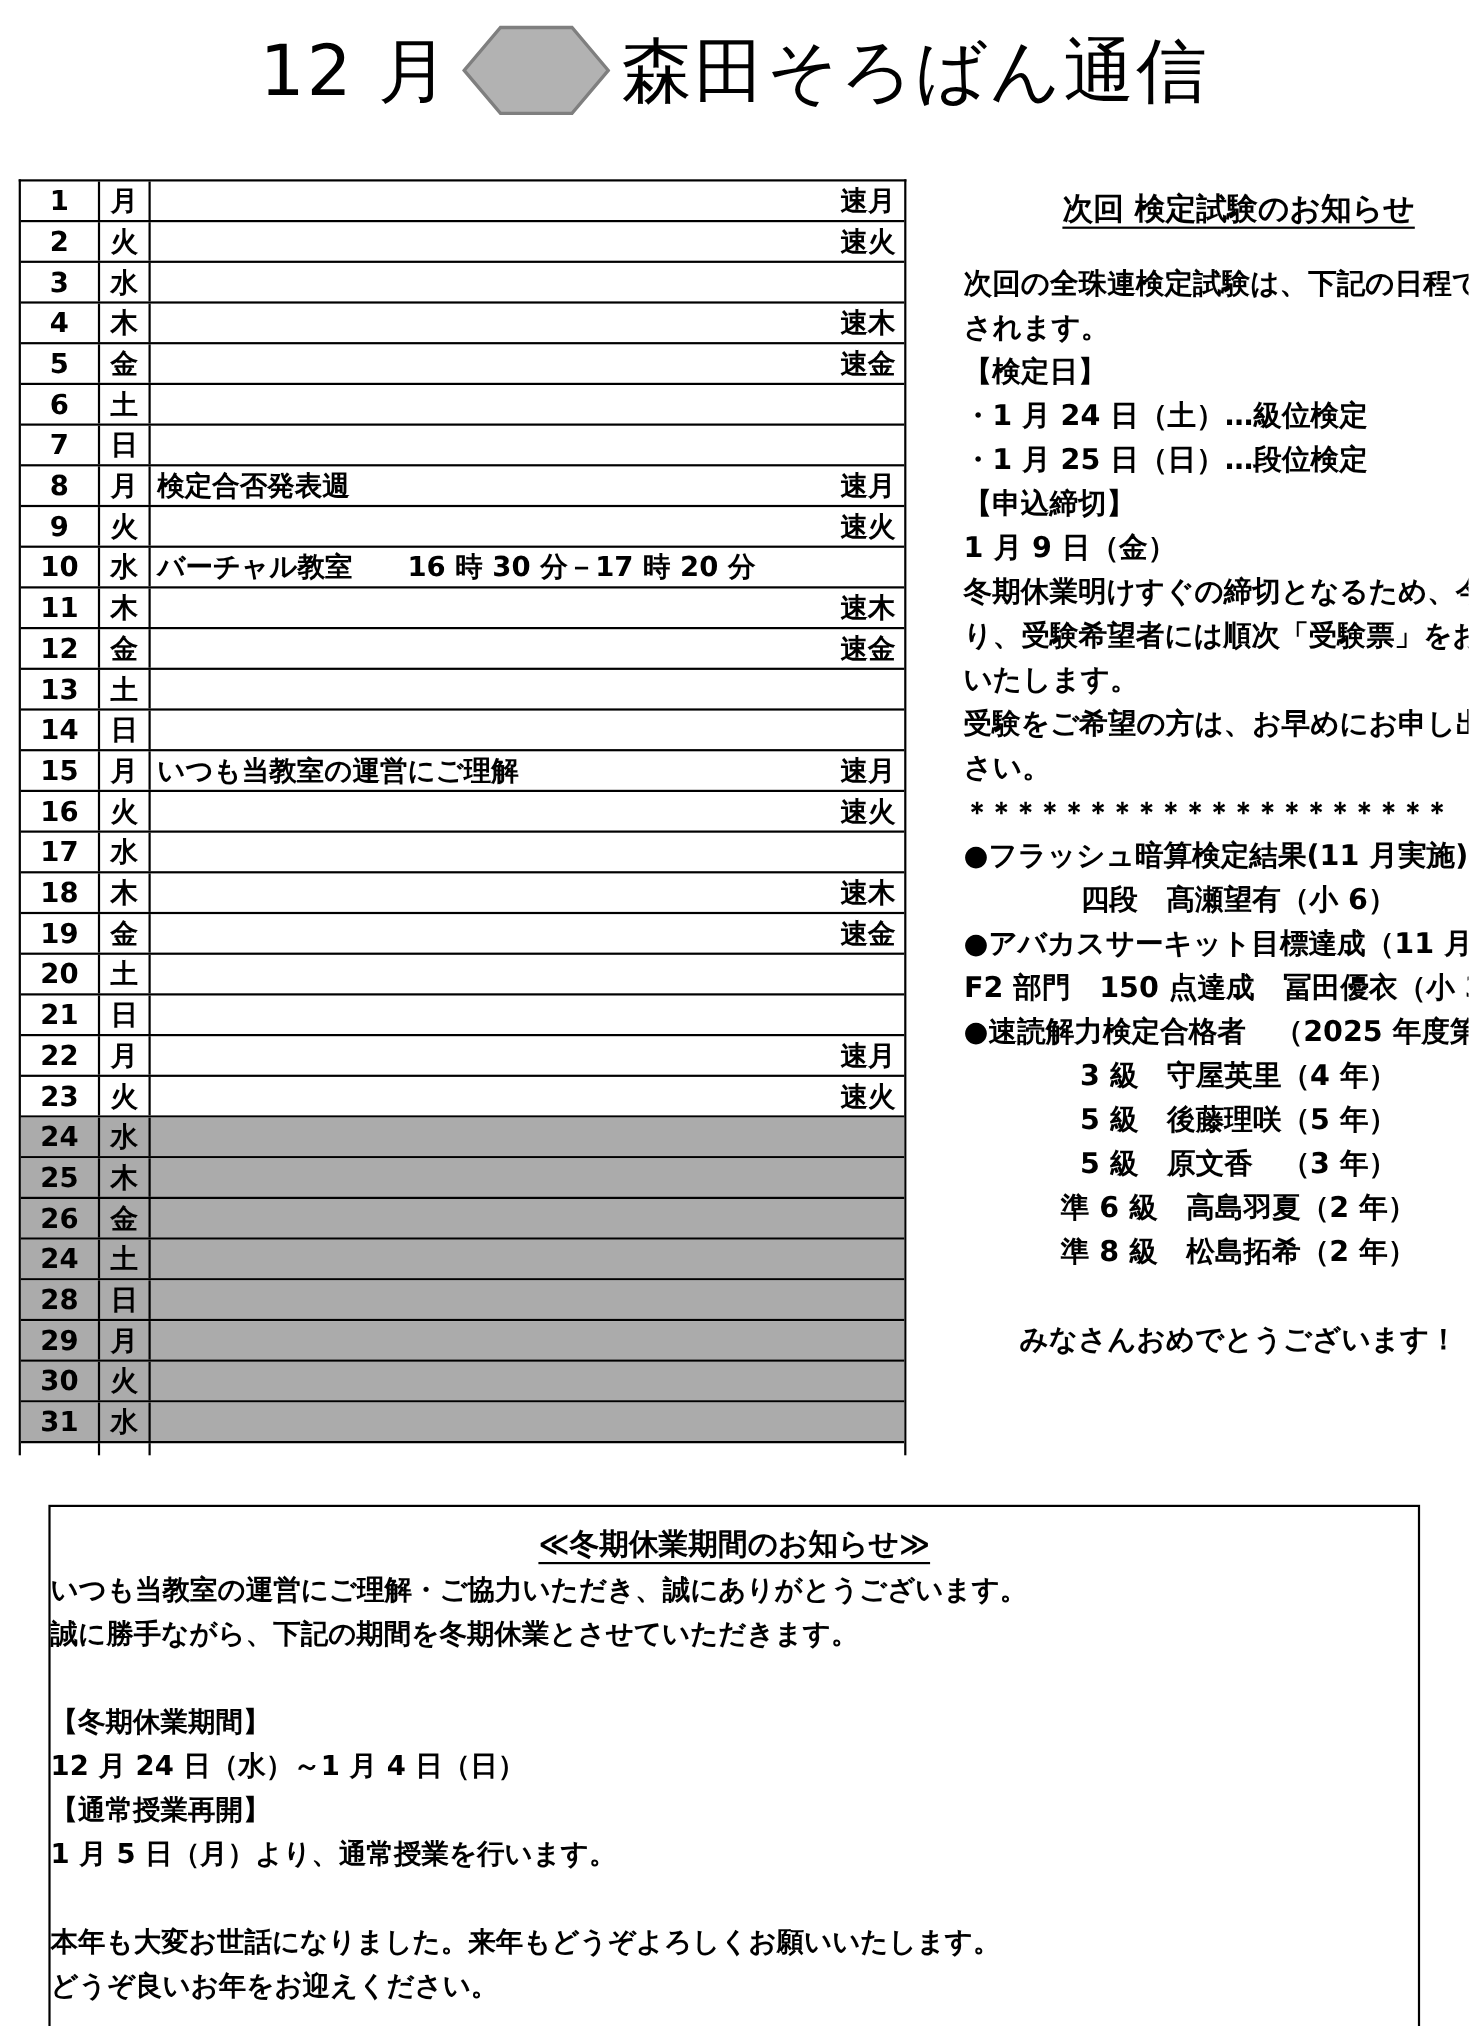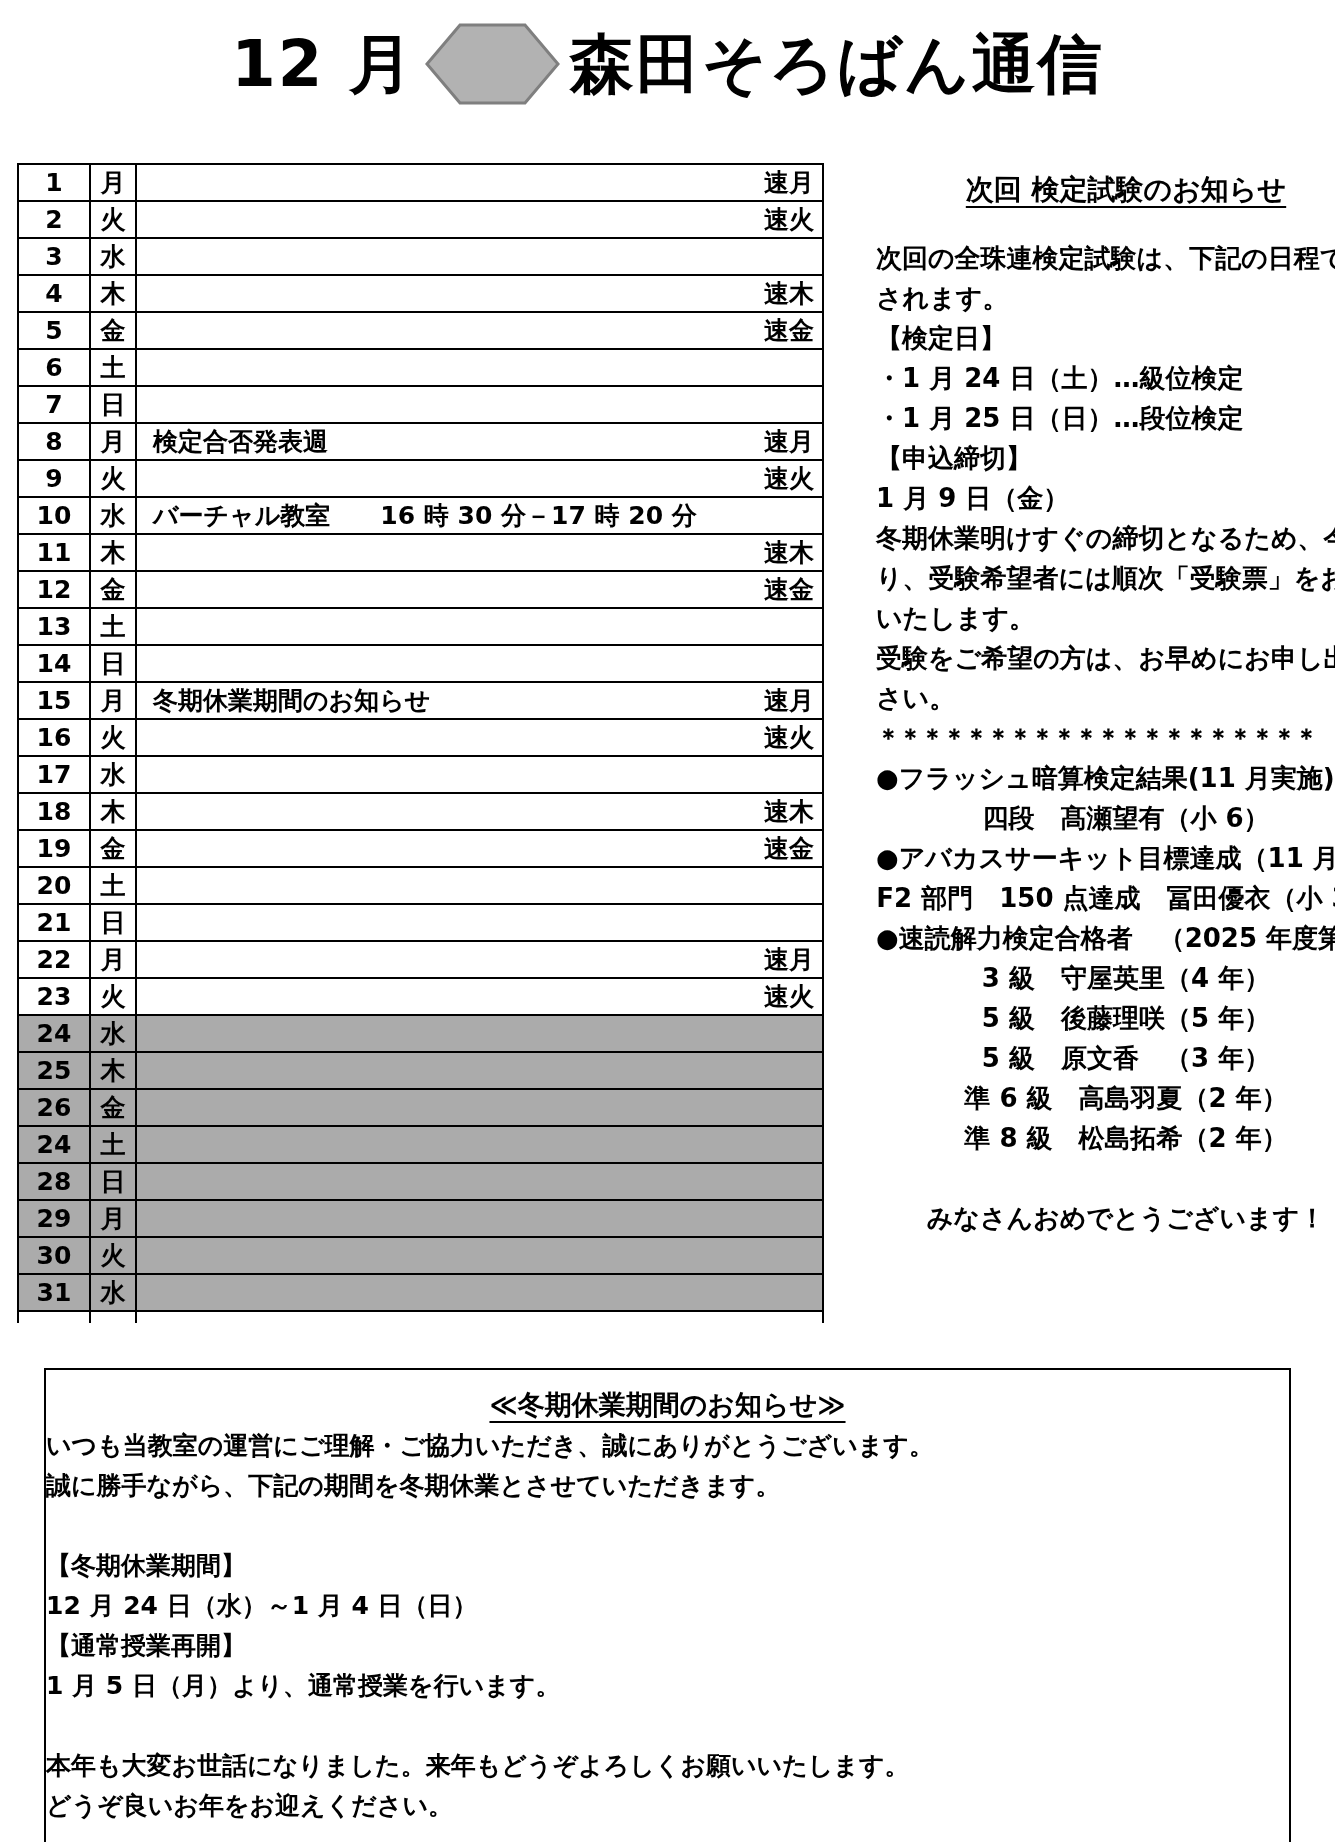--- a/index.html
+++ b/index.html
@@ -6,21 +6,21 @@
   body{
     width:1335px;height:1842px;position:relative;
     font-family:"DejaVu Sans","Liberation Sans",sans-serif;
     color:#000;
   }
   
   .title-row{
     position:absolute;top:14px;left:0;width:1335px;height:100px;
     display:flex;justify-content:center;align-items:center;gap:10px;
   }
-  .title-text{font-size:64px;font-weight:700;letter-spacing:2px;white-space:nowrap;}
+  .title-text{font-size:64px;font-weight:400;letter-spacing:2px;white-space:nowrap;}
   .hex-wrap{display:flex;align-items:center;}
   
   .calendar{
     position:absolute;left:17px;top:163px;width:807px;
     border:2px solid #000;border-bottom:none;box-sizing:border-box;
   }
   .cal-row{
     display:flex;height:37px;box-sizing:border-box;
     border-bottom:2px solid #000;
     font-weight:700;font-size:25px;line-height:35px;white-space:nowrap;
@@ -29,21 +29,21 @@
   .cell-day{
     width:72px;flex:0 0 72px;text-align:center;
     border-right:2px solid #000;box-sizing:border-box;
   }
   .cell-week{
     width:46px;flex:0 0 46px;text-align:center;
     border-right:2px solid #000;box-sizing:border-box;
   }
   .cell-event{
     flex:1;display:flex;justify-content:space-between;
-    padding:0 8px 0 16px;box-sizing:border-box;overflow:hidden;
+    padding:0 8px 0 6px;box-sizing:border-box;overflow:hidden;
   }
   .stub-row{
     display:flex;height:11px;box-sizing:border-box;border-bottom:none;
   }
   .stub-row .cell-day,.stub-row .cell-week{height:11px;}
   
   .notice{
     position:absolute;left:876px;top:170px;width:500px;
   }
   .notice-heading{
@@ -211,21 +211,21 @@
     <div class="cell-event">
       <span></span>
       <span></span>
     </div>
   </div>
 
   <div class="cal-row">
     <div class="cell-day">15</div>
     <div class="cell-week">月</div>
     <div class="cell-event">
-      <span>冬期休業期間のお知らせ</span>
+      <span>いつも当教室の運営にご理解</span>
       <span>速月</span>
     </div>
   </div>
 
   <div class="cal-row">
     <div class="cell-day">16</div>
     <div class="cell-week">火</div>
     <div class="cell-event">
       <span></span>
       <span>速火</span>

